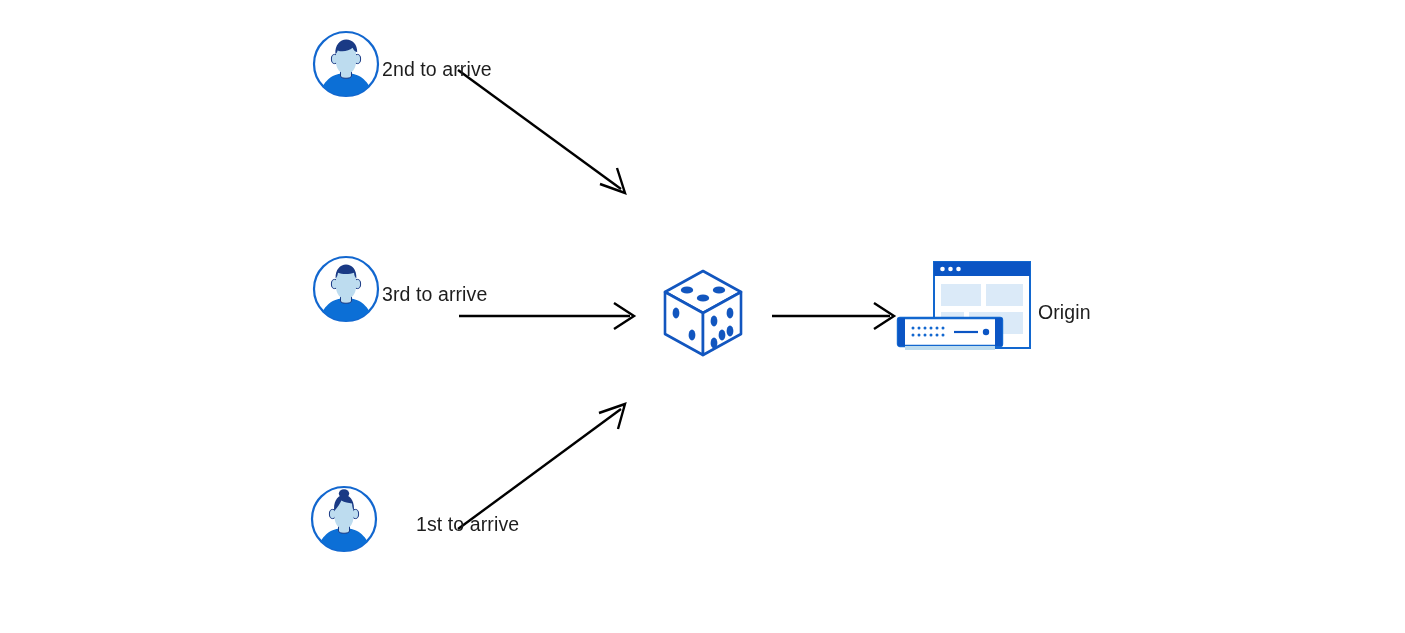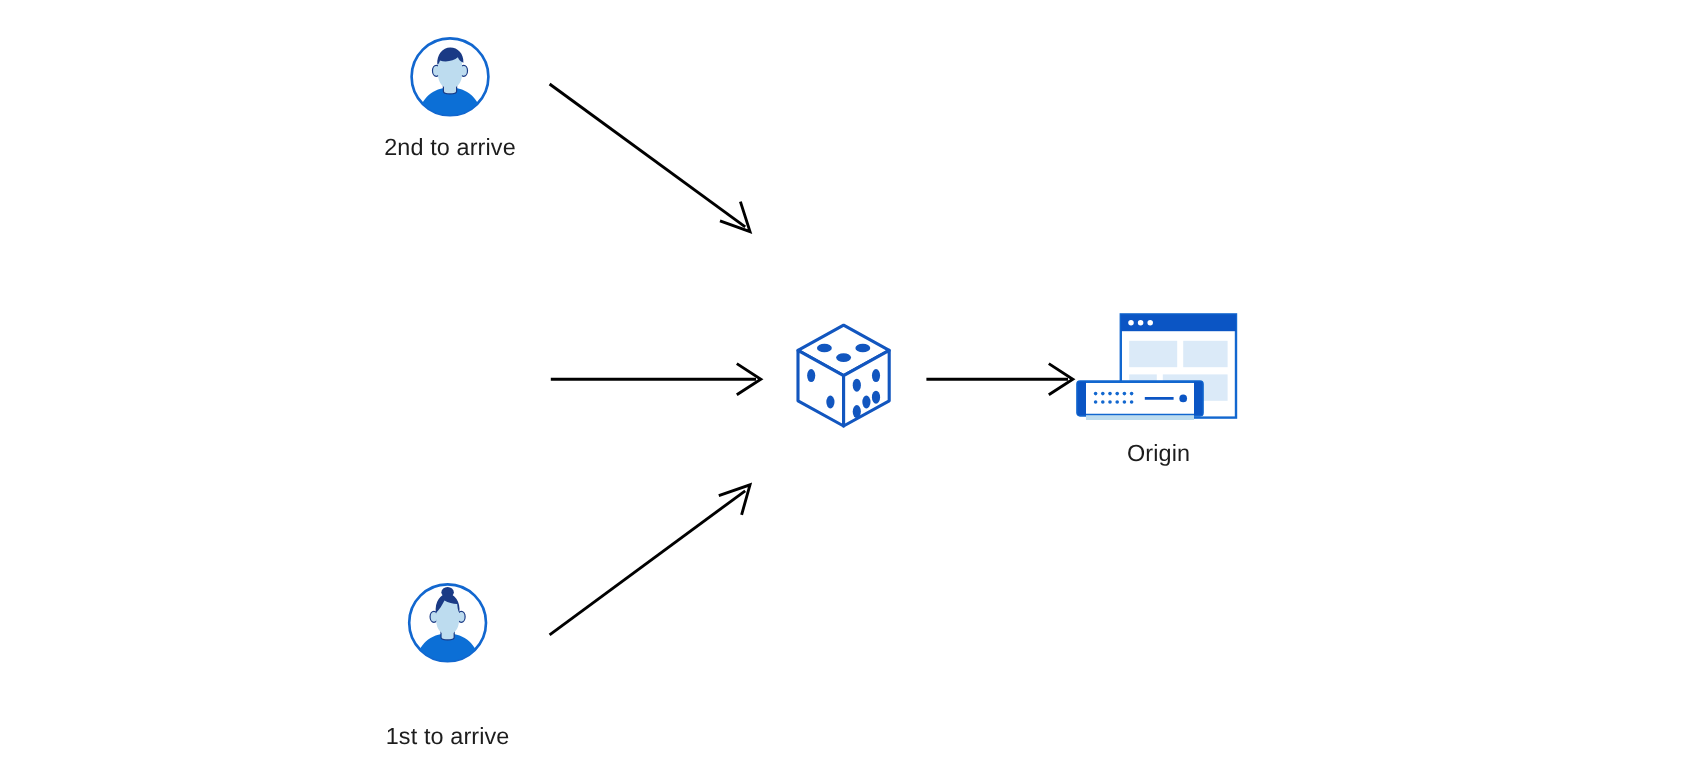--- a/index.html
+++ b/index.html
@@ -15,21 +15,21 @@
   #canvas {
     position: relative;
     width: 1405px;
     height: 633px;
     background: #ffffff;
     overflow: hidden;
   }
   .node {
     position: absolute;
     display: flex;
-    flex-direction: column;
+    flex-direction: row;
     align-items: center;
   }
   .node-label {
     font-size: 19.5px;
     line-height: 1.2;
     color: #1d1d1d;
     white-space: nowrap;
     letter-spacing: 0.1px;
   }
   .icon-wrap {
@@ -101,20 +101,42 @@
 
           <path d="M26 24 c0 -7 5 -11 10 -11 s10 4 10 11 v10 c0 7 -4.5 12 -10 12 s-10 -5 -10 -12 z" fill="#bddcef"></path>
 
           <path d="M25.4 26 c-0.6 -8.5 4.6 -14.4 10.8 -14.4 c6.4 0 11.2 5 11 12.6 c-2.4 -0.6 -4 -2.6 -4.6 -4.4 c-3.4 3.2 -10.6 4.4 -15 2.6 c-0.3 1.4 -0.8 2.6 -2.2 3.6 z" fill="#1a3a85"></path>
         </g>
       </svg>
     </span>
     <span class="node-label">2nd to arrive</span>
   </div>
 
+  <div class="node avatar-node" style="left:310px; top:253px; width:130px;">
+    <span class="icon-wrap">
+      <svg width="72" height="72" viewBox="0 0 72 72" aria-hidden="true">
+        <defs>
+          <clipPath id="clipMid">
+              <circle cx="36" cy="36" r="32"></circle>
+            </clipPath>
+        </defs>
+        <circle cx="36" cy="36" r="32" fill="#ffffff" stroke="#1267cf" stroke-width="2.2"></circle>
+        <g clip-path="url(#clipMid)">
+          <path d="M36 45 C21 45 11 55 9 70 L63 70 C61 55 51 45 36 45 Z" fill="#0c6fd6"></path>
+          <path d="M30.5 38 h11 v10 c0 3 -11 3 -11 0 z" fill="#bddcef" stroke="#1a3a85" stroke-width="1"></path>
+          <ellipse cx="24.6" cy="31" rx="3.2" ry="4.6" fill="#bddcef" stroke="#1a3a85" stroke-width="1"></ellipse>
+          <ellipse cx="47.4" cy="31" rx="3.2" ry="4.6" fill="#bddcef" stroke="#1a3a85" stroke-width="1"></ellipse>
+          <path d="M26 24 c0 -7 5 -11 10 -11 s10 4 10 11 v10 c0 7 -4.5 12 -10 12 s-10 -5 -10 -12 z" fill="#bddcef"></path>
+
+          <path d="M25.6 25.4 c-0.4 -9 4.8 -14 10.4 -14 c5.8 0 10.8 4.8 10.4 14 c-1.6 -1 -2.2 -3.6 -2.4 -5.6 c-4.2 1.6 -12.2 1.6 -16 0 c-0.3 2.1 -0.9 4.5 -2.4 5.6 z" fill="#1a3a85"></path>
+        </g>
+      </svg>
+    </span>
+    <span class="node-label">3rd to arrive</span>
+  </div>
 
   <div class="node avatar-node" style="left:308px; top:483px; width:130px;gap:36px;">
     <span class="icon-wrap">
       <svg width="72" height="72" viewBox="0 0 72 72" aria-hidden="true">
         <defs>
           <clipPath id="clipBot">
               <circle cx="36" cy="36" r="32"></circle>
             </clipPath>
         </defs>
         <circle cx="36" cy="36" r="32" fill="#ffffff" stroke="#1267cf" stroke-width="2.2"></circle>

